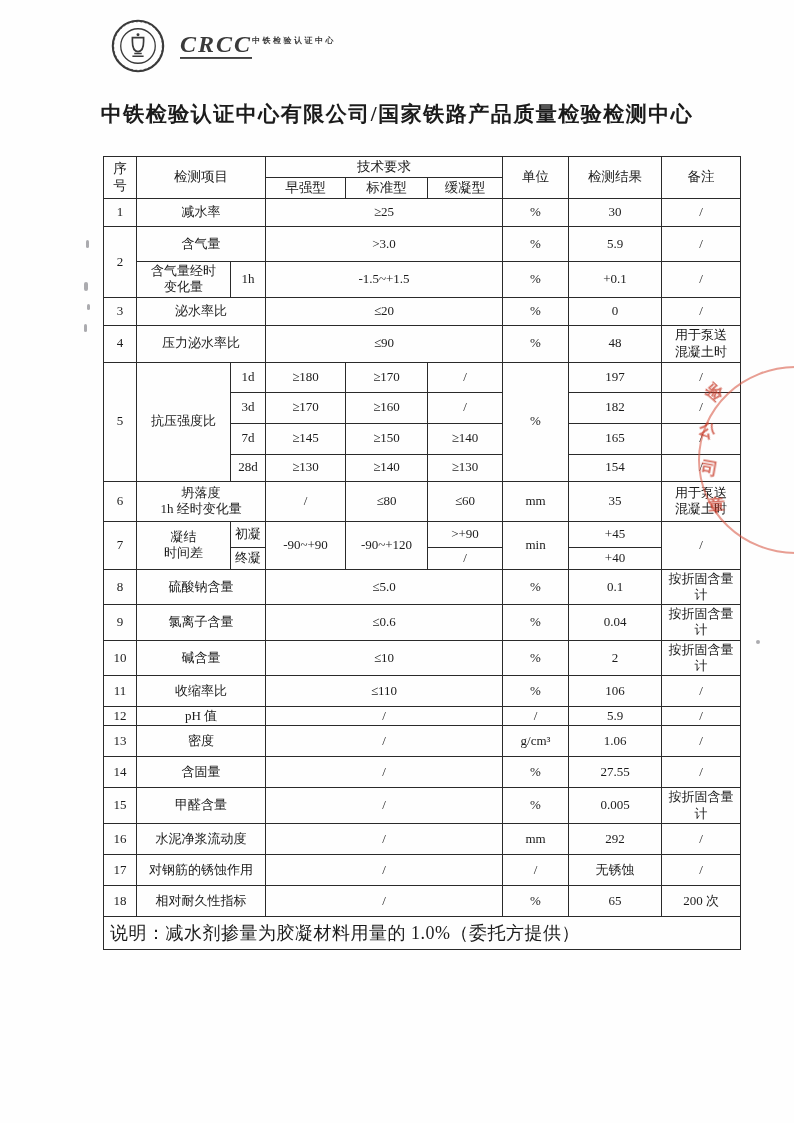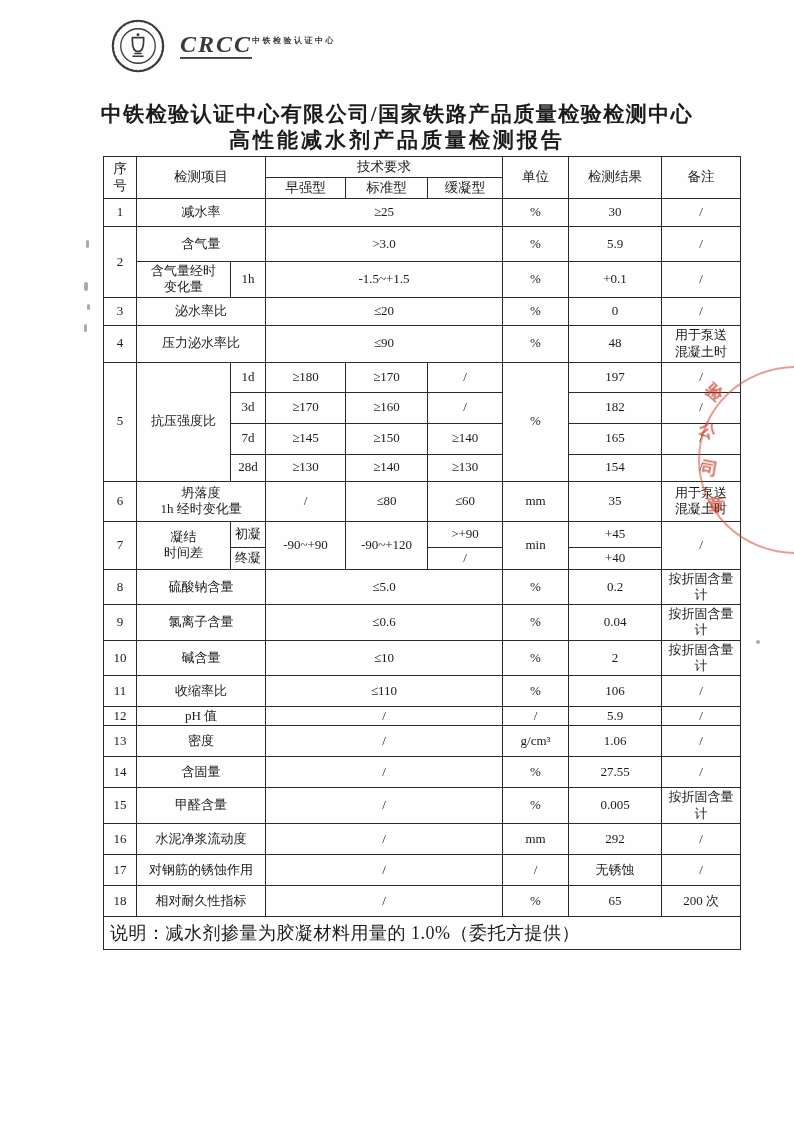--- a/index.html
+++ b/index.html
@@ -73,21 +73,20 @@
       <circle cx="30" cy="18" r="1.6" fill="#3a3a3a"></circle>
     </svg>
     <div class="crcc-logo">
       <span class="crcc-word">CRCC</span>
       <span class="crcc-sub">中铁检验认证中心</span>
     </div>
   </div>
 
 
   <div class="title-wrap title1">中铁检验认证中心有限公司/国家铁路产品质量检验检测中心</div>
-  <div class="title-wrap title2">高性能减水剂产品质量检测报告</div>
 
   <table class="report">
     <colgroup>
       <col style="width:33px">
         <col style="width:94px">
         <col style="width:35px">
       <col style="width:80px">
         <col style="width:82px">
         <col style="width:75px">
       <col style="width:66px">
@@ -222,21 +221,21 @@
         <td>终凝</td>
         <td>/</td>
         <td>+40</td>
       </tr>
 
       <tr style="height:31px">
         <td>8</td>
         <td colspan="2">硫酸钠含量</td>
         <td colspan="3">≤5.0</td>
         <td>%</td>
-        <td>0.2</td>
+        <td>0.1</td>
         <td>按折固含量计</td>
       </tr>
       <tr style="height:31px">
         <td>9</td>
         <td colspan="2">氯离子含量</td>
         <td colspan="3">≤0.6</td>
         <td>%</td>
         <td>0.04</td>
         <td>按折固含量计</td>
       </tr>

